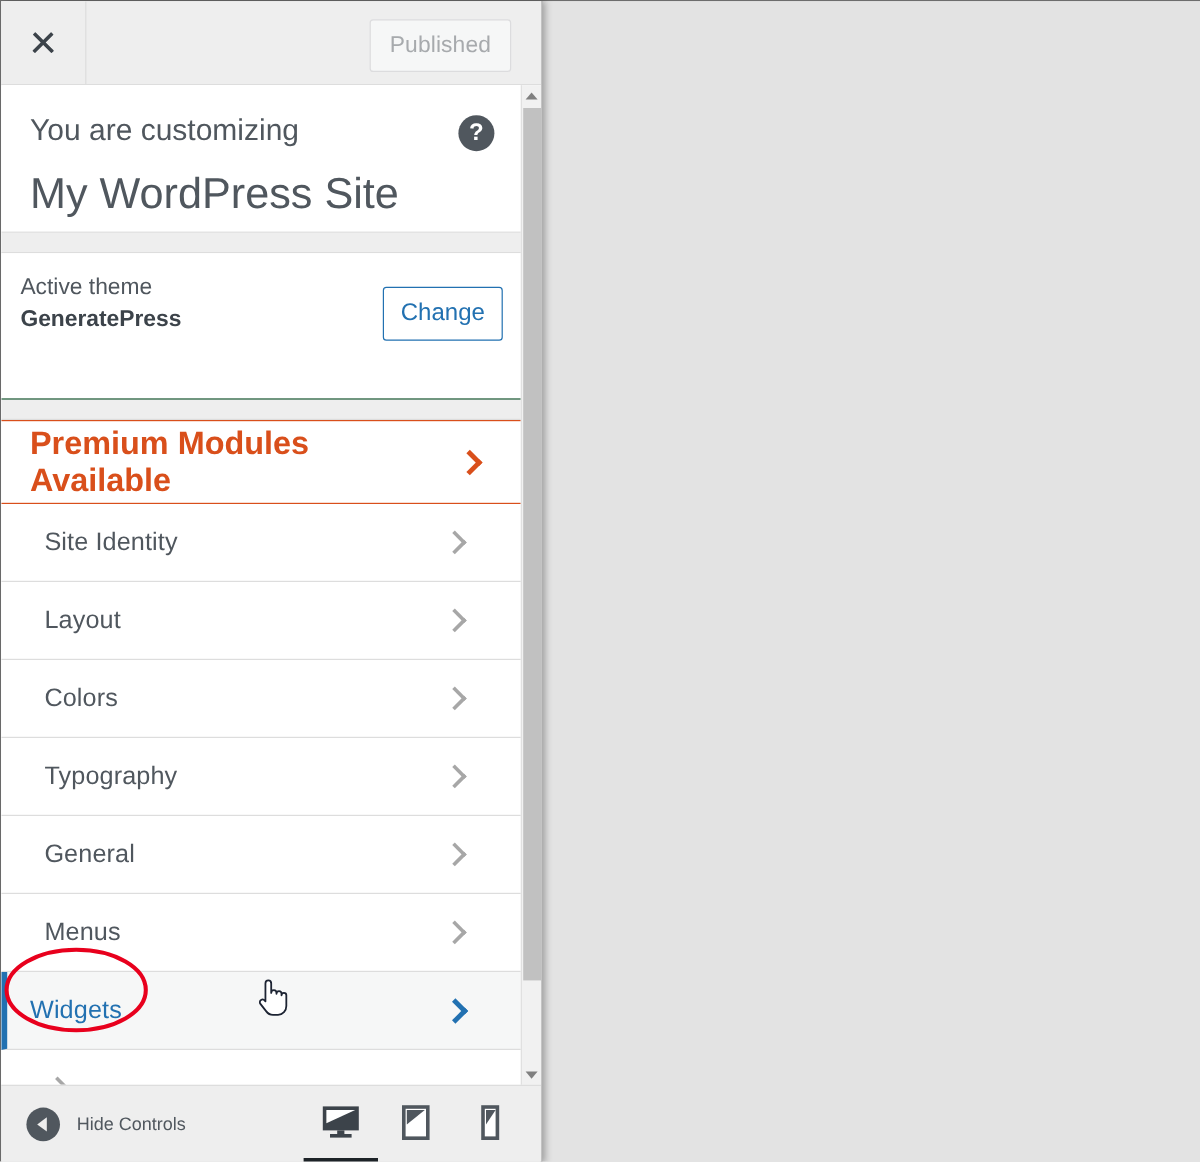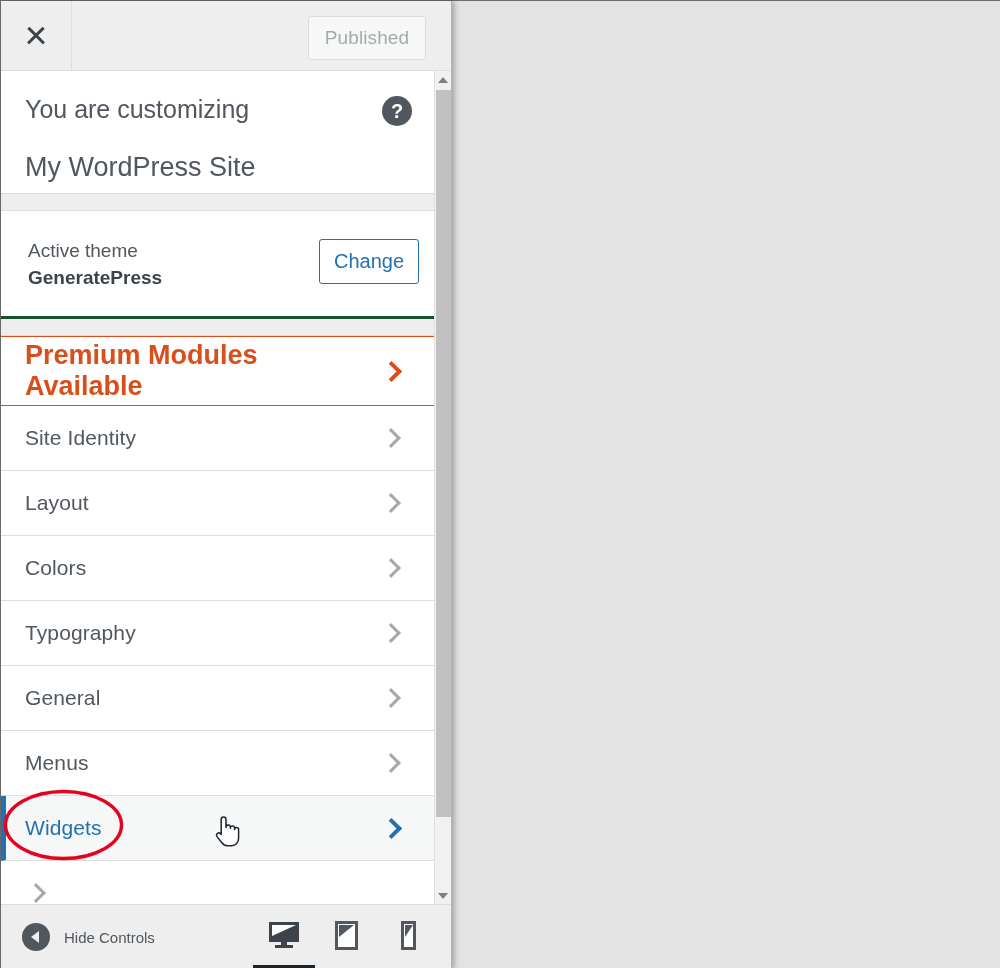--- a/index.html
+++ b/index.html
@@ -134,24 +134,24 @@
     border-bottom: 1px solid #dddddd;
     box-sizing: border-box;
     height: 123px;
   }
   .customizing-label {
     font-size: 25px;
     color: #50575e;
     line-height: 1.3;
   }
   .site-title {
-    font-size: 27px;
+    font-size: 36px;
     color: #50575e;
     line-height: 1.35;
-    margin-top: 23px;
+    margin-top: 11px;
     font-weight: 400;
   }
   #help-icon {
     position: absolute;
     right: 22px;
     top: 25px;
     width: 30px;
     height: 30px;
     border-radius: 50%;
     background: #50575e;
@@ -166,25 +166,25 @@
   }
 
   .spacer-strip {
     height: 16px;
     background: #eeeeee;
     border-bottom: 1px solid #dddddd;
   }
 
   .theme-block {
     background: #fff;
-    height: 108px;
-    position: relative;
-    padding: 27px;
-    box-sizing: border-box;
-    border-bottom: 3px solid #14532d;
+    height: 122px;
+    position: relative;
+    padding: 16px;
+    box-sizing: border-box;
+    border-bottom: 1px solid #14532d;
   }
   .theme-label {
     font-size: 19px;
     color: #50575e;
     line-height: 1.35;
   }
   .theme-name {
     font-size: 19px;
     color: #3c434a;
     font-weight: bold;
@@ -210,21 +210,21 @@
   }
 
   
   .section-row {
     position: relative;
     height: 65px;
     background: #fff;
     border-bottom: 1px solid #dddddd;
     display: flex;
     align-items: center;
-    padding: 0 24px;
+    padding: 0 36px;
     box-sizing: border-box;
     cursor: pointer;
   }
   .section-row .section-title {
     font-size: 21px;
     color: #50575e;
     flex: 1;
     letter-spacing: .1px;
   }
   .chev {

